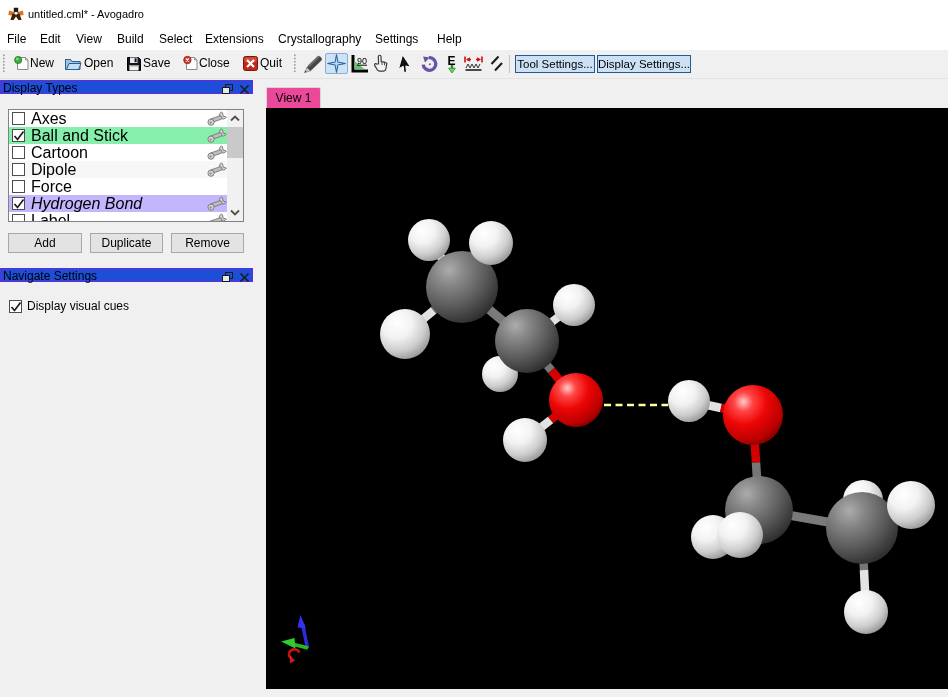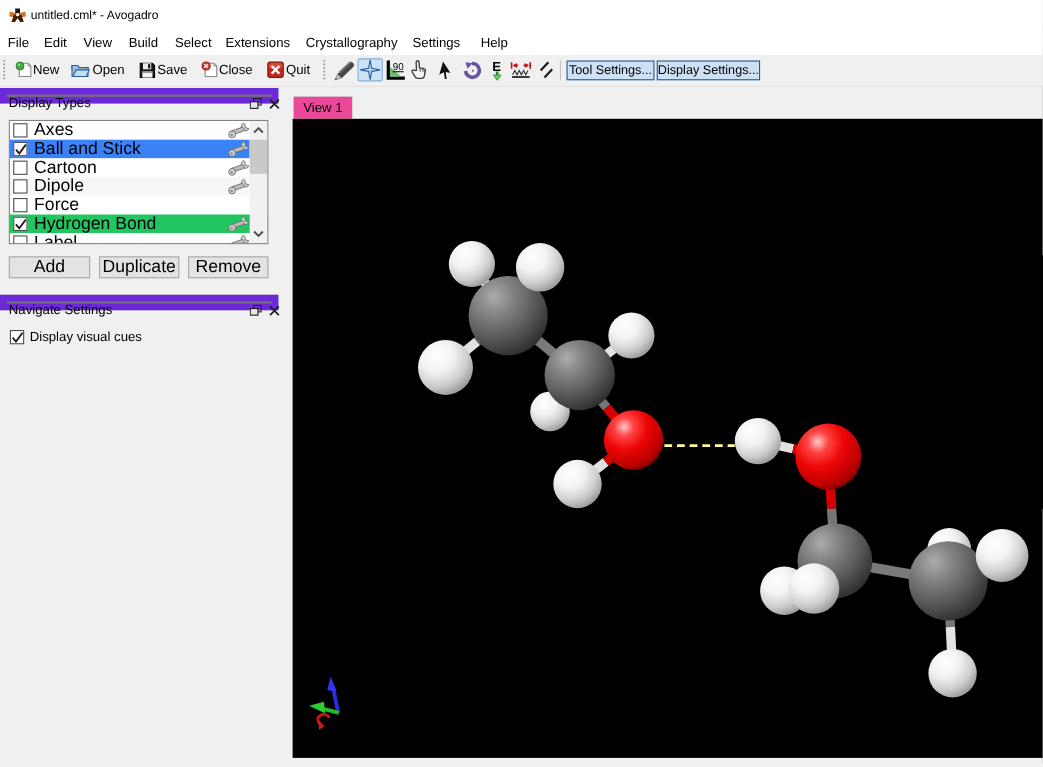--- a/index.html
+++ b/index.html
@@ -5,27 +5,27 @@
   html,body{margin:0;padding:0;}
   body{width:948px;height:697px;font-family:"Liberation Sans",sans-serif;background:#f0f0f0;overflow:hidden;}
   #root{position:relative;width:948px;height:697px;background:#f0f0f0;}
   .abs{position:absolute;}
   #titlebar{left:0;top:0;width:948px;height:28px;background:#ffffff;}
   #title-text{left:28px;top:0;height:28px;line-height:28px;font-size:11px;color:#000;}
   #menubar{left:0;top:28px;width:948px;height:22px;background:#ffffff;font-size:12px;color:#000;}
   .mitem{position:absolute;top:0;height:22px;line-height:22px;}
   #toolbar{left:0;top:50px;width:948px;height:28px;background:#f0f0f0;border-bottom:1px solid #e3e3e3;}
   .tbtext{position:absolute;top:0;height:28px;line-height:27px;font-size:12px;color:#000;}
-  .dock-title{height:14px;background:#737373;border:6px solid #6d28d9;box-sizing:border-box;font-size:12px;color:#000;}
+  .dock-title{height:14px;background:#1d4ed8;border:1px solid #6d28d9;box-sizing:border-box;font-size:12px;color:#000;}
   .dock-title .t{position:absolute;left:2px;top:0;height:15px;line-height:15px;}
   .listrow{position:absolute;left:0px;width:218px;height:17px;font-size:16px;}
   .listrow .lbl{position:absolute;left:22px;top:0;height:17px;line-height:17px;color:#000;}
   .cb{position:absolute;width:13px;height:13px;background:#fff;border:1px solid #4d4d4d;box-sizing:border-box;}
   .wrench{position:absolute;}
-  .btn{position:absolute;top:233px;height:20px;background:#e3e3e3;border:1px solid #a8a8a8;box-sizing:border-box;font-size:16px;text-align:center;line-height:18px;color:#000;}
+  .btn{position:absolute;top:233px;height:20px;background:#e3e3e3;border:1px solid #a8a8a8;box-sizing:border-box;font-size:12px;text-align:center;line-height:18px;color:#000;}
   #viewport{left:266px;top:108px;width:682px;height:581px;background:#000;}
   #tab{left:266px;top:87px;width:55px;height:21px;background:#ec4899;border:1px solid #d5d5d5;border-bottom:none;border-radius:2px 2px 0 0;box-sizing:border-box;font-size:12px;text-align:center;line-height:20px;color:#000;}
 </style>
 </head>
 <body>
 <div id="root">
 
   <div class="abs" id="titlebar"></div>
   <svg class="abs" style="left:8px;top:6px" width="16" height="16" viewBox="0 0 16 16">
     <path d="M1 4.5 L7.2 6.2 L6.6 10 L0.4 9 Z" fill="#d4732a"></path>
@@ -184,21 +184,21 @@
     <div class="listrow" style="left:0;top:0;width:218px;background:#fff;">
       <span class="cb" style="left:3px;top:2px;"></span>
         <span class="lbl">Axes</span>
       <svg class="wrench" style="left:198px;top:1px;" width="22" height="15" viewBox="0 0 22 15">
           <path d="M14.6 0.9 a3.7 3.7 0 1 0 4.7 5.1 l-3.2-0.9 -0.5-3.1 z" fill="#d3d3d3" stroke="#6a6a6a" stroke-width="0.8"></path>
           <rect x="2.6" y="6.4" width="12.5" height="3.7" rx="1.7" transform="rotate(-19 8.5 8.2)" fill="#bdbdbd" stroke="#6a6a6a" stroke-width="0.7"></rect>
           <circle cx="4" cy="11.2" r="3.1" fill="#d3d3d3" stroke="#6a6a6a" stroke-width="0.8"></circle>
           <circle cx="3.6" cy="11.6" r="1.1" fill="#878787"></circle>
         </svg>
     </div>
-    <div class="listrow" style="left:0;top:17px;width:218px;background:#3b82f6;">
+    <div class="listrow" style="left:0;top:17px;width:218px;background:#86efac;">
       <span class="cb" style="left:3px;top:2px;"></span>
       <svg class="abs" style="left:4px;top:3px" width="12" height="12" viewBox="0 0 12 12">
           <polyline points="1.5,6 4.5,9.5 10.5,1.5" fill="none" stroke="#1c1c1c" stroke-width="1.7"></polyline>
         </svg>
       <span class="lbl">Ball and Stick</span>
       <svg class="wrench" style="left:198px;top:1px;" width="22" height="15" viewBox="0 0 22 15">
           <path d="M14.6 0.9 a3.7 3.7 0 1 0 4.7 5.1 l-3.2-0.9 -0.5-3.1 z" fill="#d3d3d3" stroke="#6a6a6a" stroke-width="0.8"></path>
           <rect x="2.6" y="6.4" width="12.5" height="3.7" rx="1.7" transform="rotate(-19 8.5 8.2)" fill="#bdbdbd" stroke="#6a6a6a" stroke-width="0.7"></rect>
           <circle cx="4" cy="11.2" r="3.1" fill="#d3d3d3" stroke="#6a6a6a" stroke-width="0.8"></circle>
           <circle cx="3.6" cy="11.6" r="1.1" fill="#878787"></circle>
@@ -221,21 +221,21 @@
           <path d="M14.6 0.9 a3.7 3.7 0 1 0 4.7 5.1 l-3.2-0.9 -0.5-3.1 z" fill="#d3d3d3" stroke="#6a6a6a" stroke-width="0.8"></path>
           <rect x="2.6" y="6.4" width="12.5" height="3.7" rx="1.7" transform="rotate(-19 8.5 8.2)" fill="#bdbdbd" stroke="#6a6a6a" stroke-width="0.7"></rect>
           <circle cx="4" cy="11.2" r="3.1" fill="#d3d3d3" stroke="#6a6a6a" stroke-width="0.8"></circle>
           <circle cx="3.6" cy="11.6" r="1.1" fill="#878787"></circle>
         </svg>
     </div>
     <div class="listrow" style="left:0;top:68px;width:218px;background:#fff;">
       <span class="cb" style="left:3px;top:2px;"></span>
         <span class="lbl">Force</span>
     </div>
-    <div class="listrow" style="left:0;top:85px;width:254px;background:#22c55e;">
+    <div class="listrow" style="left:0;top:85px;width:254px;background:#c4b5fd;font-style:italic;">
       <span class="cb" style="left:3px;top:2px;"></span>
       <svg class="abs" style="left:4px;top:3px" width="12" height="12" viewBox="0 0 12 12">
           <polyline points="1.5,6 4.5,9.5 10.5,1.5" fill="none" stroke="#1c1c1c" stroke-width="1.7"></polyline>
         </svg>
       <span class="lbl">Hydrogen Bond</span>
       <svg class="wrench" style="left:198px;top:1px;" width="22" height="15" viewBox="0 0 22 15">
           <path d="M14.6 0.9 a3.7 3.7 0 1 0 4.7 5.1 l-3.2-0.9 -0.5-3.1 z" fill="#d3d3d3" stroke="#6a6a6a" stroke-width="0.8"></path>
           <rect x="2.6" y="6.4" width="12.5" height="3.7" rx="1.7" transform="rotate(-19 8.5 8.2)" fill="#bdbdbd" stroke="#6a6a6a" stroke-width="0.7"></rect>
           <circle cx="4" cy="11.2" r="3.1" fill="#d3d3d3" stroke="#6a6a6a" stroke-width="0.8"></circle>
           <circle cx="3.6" cy="11.6" r="1.1" fill="#878787"></circle>

